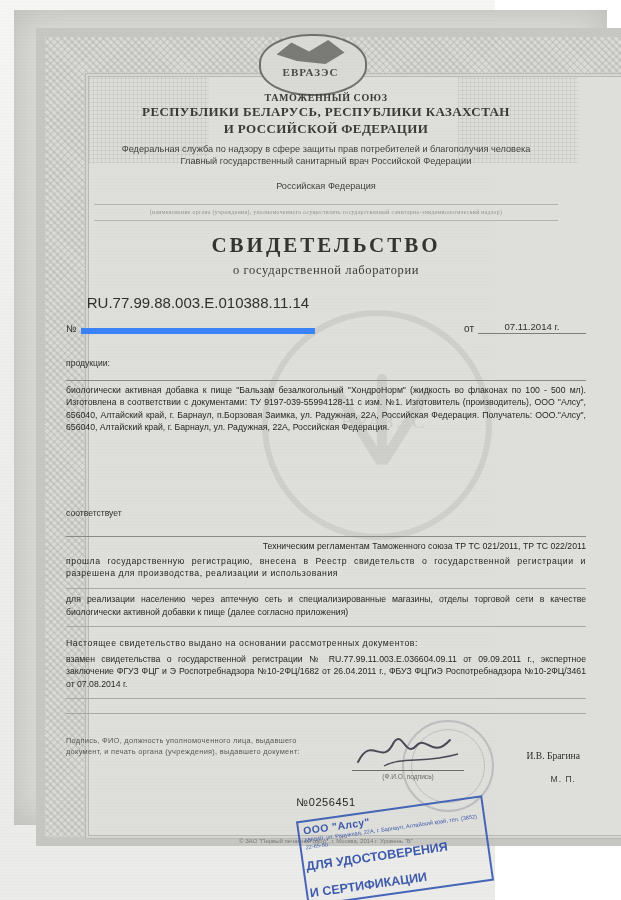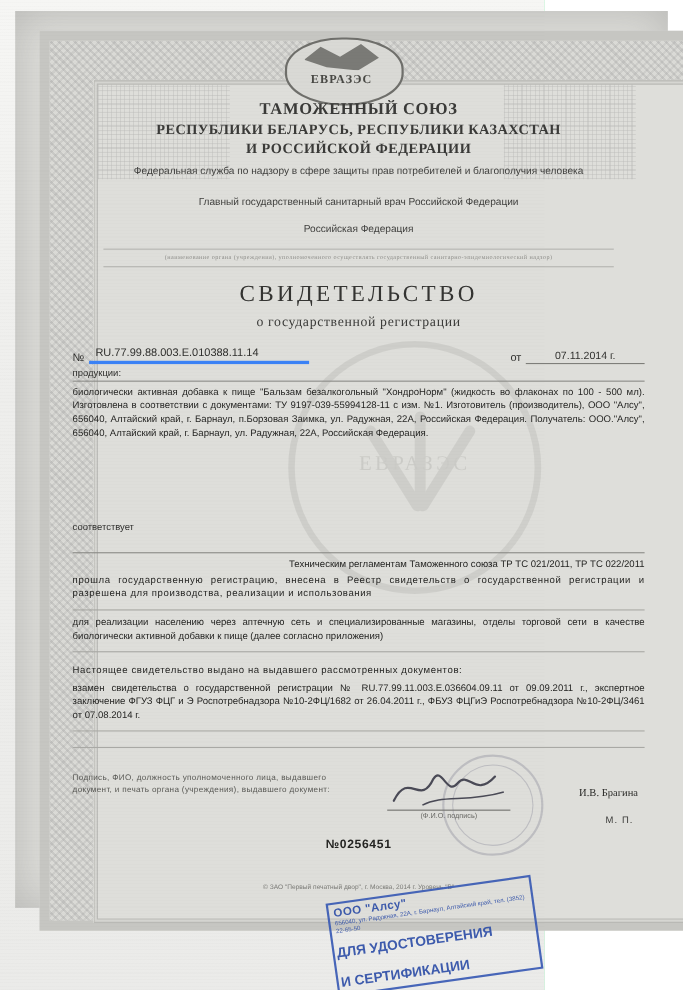--- a/index.html
+++ b/index.html
@@ -47,39 +47,39 @@
   .emblem .oval{position:absolute;left:0;top:0;width:104px;height:58px;border:2px solid #6f6f6b;
     border-radius:52px/29px;background:#d9d9d5;}
   .emblem .bird{position:absolute;left:18px;top:6px;width:68px;height:24px;
     background:#7a7a76;clip-path:polygon(0% 60%,22% 10%,48% 48%,76% 0%,100% 52%,72% 100%,30% 88%);}
   .emblem .etxt{position:absolute;left:0;right:0;top:32px;text-align:center;font-size:11px;
     letter-spacing:1px;color:#4a4a46;font-weight:bold;font-family:"Liberation Serif",serif;}
 
   .content{position:absolute;left:52px;top:82px;width:520px;}
 
   .title-block{text-align:center;color:#3a3a38;font-family:"Liberation Serif",serif;}
-  .t1{font-size:15px;font-weight:bold;letter-spacing:.6px;}
+  .t1{font-size:10px;font-weight:bold;letter-spacing:.6px;}
   .t2{font-size:13px;font-weight:bold;letter-spacing:.4px;margin-top:1px;}
   .t3{font-size:13px;font-weight:bold;letter-spacing:.4px;margin-top:1px;}
   .sub{margin-top:6px;font-size:9.2px;line-height:1.35;color:#3f3f3d;font-family:"Liberation Sans",sans-serif;}
   .faint{margin-top:12px;font-size:5.6px;color:#8f8f8b;letter-spacing:.4px;line-height:1.5;text-align:center;}
   .faint .rule{display:block;border-top:1px solid #b4b4b0;margin:3px 28px 3px;}
 
   .main-title{margin-top:12px;text-align:center;}
-  .mt1{font-size:21px;font-weight:normal;letter-spacing:3px;color:#343432;font-family:"Liberation Serif",serif;}
+  .mt1{font-size:21px;font-weight:bold;letter-spacing:3px;color:#343432;font-family:"Liberation Serif",serif;}
   .mt2{margin-top:5px;font-size:12.5px;letter-spacing:.6px;color:#3b3b39;font-family:"Liberation Serif",serif;}
 
   .numline{margin-top:16px;display:flex;align-items:flex-end;font-size:10px;color:#2f2f2d;}
   .numline .lbl{font-size:10px;margin-right:4px;}
-  .numline .val{flex:0 0 auto;border-bottom:3px solid #3b82f6;padding:0 6px 1px;min-width:188px;
-    font-family:"Liberation Sans",sans-serif;font-size:10px;}
+  .numline .val{flex:0 0 auto;border-bottom:6px solid #3b82f6;padding:0 6px 17px;min-width:188px;
+    font-family:"Liberation Sans",sans-serif;font-size:15px;}
   .numline .spacer{flex:1 1 auto;}
   .numline .dt{border-bottom:1px solid #7e7e7a;padding:0 6px 1px;min-width:96px;text-align:center;font-size:9.6px;}
 
-  .row-lbl{margin-top:3px;font-size:8.6px;color:#2f2f2d;border-bottom:1px solid #8b8b87;padding-bottom:2px;}
+  .row-lbl{margin-top:24px;font-size:8.6px;color:#2f2f2d;border-bottom:1px solid #8b8b87;padding-bottom:12px;}
   .body-text{margin-top:3px;font-size:8.7px;line-height:1.44;color:#262624;text-align:justify;}
   .body-text.j{text-align:justify;}
 
   .gapline{margin-top:7px;border-bottom:1px solid #a9a9a5;height:1px;}
   .gapline2{margin-top:13px;border-bottom:1px solid #a9a9a5;height:1px;}
 
   .sec-lbl{margin-top:10px;font-size:8.6px;color:#2f2f2d;border-bottom:1px solid #8b8b87;padding-bottom:18px;}
   .sec-val{margin-top:3px;font-size:8.7px;color:#1f1f1d;line-height:1.4;text-align:right;}
 
   .spread{letter-spacing:.55px;}
@@ -87,21 +87,21 @@
 
   .sign-area{position:relative;margin-top:22px;height:86px;}
   .sign-left{position:absolute;left:0;top:0;width:250px;font-size:7.4px;color:#55555 1;color:#585854;line-height:1.45;letter-spacing:.3px;}
   .sign-scribble{position:absolute;left:288px;top:-4px;width:110px;height:40px;}
   .sign-scribble svg{width:110px;height:40px;}
   .fio-line{position:absolute;left:286px;top:34px;width:112px;border-top:1px solid #6f6f6b;
      text-align:center;font-size:6.6px;color:#6a6a66;padding-top:2px;}
   .official{position:absolute;right:6px;top:14px;font-size:9.6px;color:#2b2b29;font-family:"Liberation Serif",serif;}
   .mp{position:absolute;right:10px;top:38px;font-size:8.6px;color:#3a3a38;letter-spacing:1px;}
 
-  .certno{position:absolute;left:0;right:0;top:60px;text-align:center;font-size:11px;color:#24242 2;color:#242422;font-weight:bold;letter-spacing:.6px;}
+  .certno{position:absolute;left:0;right:0;top:60px;text-align:center;font-size:11px;color:#24242 2;color:#242422;font-weight:normal;letter-spacing:.6px;}
 
   
   .round-stamp{position:absolute;right:92px;top:-16px;width:88px;height:88px;border:2px solid #8b8b9b;
      border-radius:50%;opacity:.38;}
   .round-stamp:after{content:"";position:absolute;inset:7px;border:1px solid #8b8b9b;border-radius:50%;}
 
   .footer-print{position:absolute;left:0;right:0;bottom:-22px;text-align:center;font-size:6px;color:#7b7b77;}
 
   
   .blue-stamp{position:absolute;right:6px;bottom:6px;width:188px;height:86px;
@@ -144,32 +144,32 @@
       <div class="etxt">ЕВРАЗЭС</div>
     </div>
 
     <div class="content">
 
       <div class="title-block">
         <div class="t1">ТАМОЖЕННЫЙ СОЮЗ</div>
         <div class="t2">РЕСПУБЛИКИ БЕЛАРУСЬ, РЕСПУБЛИКИ КАЗАХСТАН</div>
         <div class="t3">И РОССИЙСКОЙ ФЕДЕРАЦИИ</div>
         <div class="sub">Федеральная служба по надзору в сфере защиты прав потребителей и благополучия человека</div>
-        <div class="sub" style="margin-top:16px">Главный государственный санитарный врач Российской Федерации</div>
+        <div class="sub" style="margin-top:0">Главный государственный санитарный врач Российской Федерации</div>
         <div class="sub" style="margin-top:12px">Российская Федерация</div>
         <div class="faint">
           <span class="rule"></span>
           <span>(наименование органа (учреждения), уполномоченного осуществлять государственный санитарно-эпидемиологический надзор)</span>
           <span class="rule"></span>
         </div>
       </div>
 
       <div class="main-title">
         <div class="mt1">СВИДЕТЕЛЬСТВО</div>
-        <div class="mt2">о государственной регистрации</div>
+        <div class="mt2">о государственной лаборатории</div>
       </div>
 
       <div class="numline">
         <span class="lbl">№</span>
         <span class="val">RU.77.99.88.003.Е.010388.11.14</span>
         <span class="spacer"></span>
         <span class="lbl">от</span>
         <span class="dt">07.11.2014 г.</span>
       </div>
 
@@ -179,21 +179,21 @@
       <div style="height:64px"></div>
 
       <div class="sec-lbl">соответствует</div>
       <div class="sec-val">Техническим регламентам Таможенного союза ТР ТС 021/2011, ТР ТС 022/2011</div>
 
       <div class="body-text j spread" style="">прошла государственную регистрацию, внесена в Реестр свидетельств о государственной регистрации и разрешена для производства, реализации и использования</div>
       <div class="gapline"></div>
       <div class="body-text j" style="margin-top:4px">для реализации населению через аптечную сеть и специализированные магазины, отделы торговой сети в качестве биологически активной добавки к пище (далее согласно приложения)</div>
       <div class="gapline"></div>
 
-      <div class="body-text j spread" style="margin-top:10px">Настоящее свидетельство выдано на выдавшего рассмотренных документов:</div>
+      <div class="body-text j spread" style="margin-top:10px">Настоящее свидетельство выдано на основании рассмотренных документов:</div>
       <div class="body-text j" style="margin-top:3px">взамен свидетельства о государственной регистрации № RU.77.99.11.003.Е.036604.09.11 от 09.09.2011 г., экспертное заключение ФГУЗ ФЦГ и Э Роспотребнадзора №10-2ФЦ/1682 от 26.04.2011 г., ФБУЗ ФЦГиЭ Роспотребнадзора №10-2ФЦ/3461 от 07.08.2014 г.</div>
       <div class="gapline"></div>
 
       <div class="gapline2"></div>
 
       <div class="sign-area">
         <div class="sign-left">Подпись, ФИО, должность уполномоченного лица, выдавшего документ, и печать органа (учреждения), выдавшего документ:</div>
 
         <div class="round-stamp"></div>
 

